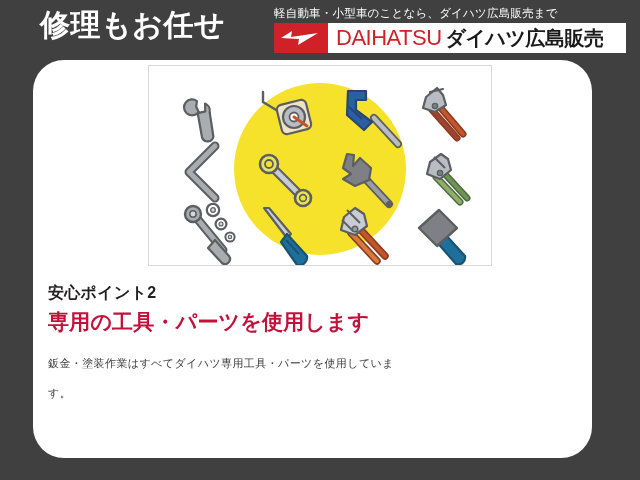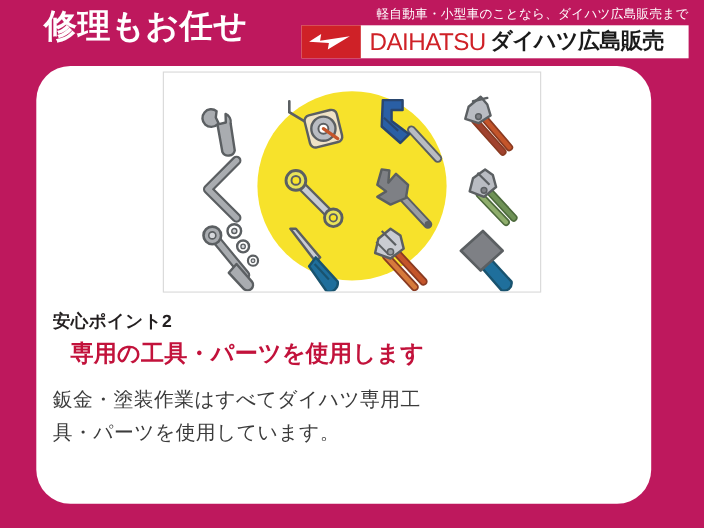--- a/index.html
+++ b/index.html
@@ -12,21 +12,21 @@
     height: 480px;
     overflow: hidden;
     font-family: "Liberation Sans", "DejaVu Sans", sans-serif;
   }
 
   
   .slide {
     position: relative;
     width: 640px;
     height: 480px;
-    background: #be185d;
+    background: #404040;
     box-sizing: border-box;
   }
 
   
   .header {
     position: absolute;
     left: 0;
     top: 0;
     width: 640px;
     height: 56px;
@@ -53,21 +53,21 @@
   }
   .logo-tagline {
     position: absolute;
     left: 0;
     top: 0;
     width: 352px;
     height: 17px;
     color: #ffffff;
     font-size: 11.5px;
     line-height: 17px;
-    text-align: right;
+    text-align: left;
     white-space: nowrap;
     letter-spacing: 0.2px;
   }
   .logo-bar {
     position: absolute;
     left: 0;
     top: 18px;
     width: 352px;
     height: 30px;
     background: #ffffff;
@@ -155,26 +155,26 @@
     line-height: 22px;
     letter-spacing: 0.3px;
     margin: 0 0 6px 0;
   }
   .headline {
     color: #c2123b;
     font-size: 21px;
     font-weight: bold;
     line-height: 24px;
     letter-spacing: 0.2px;
-    margin: 0 0 14px 16px;
+    margin: 0 0 14px 0;
     width: 350px;
   }
   .body-copy {
     color: #3b3b3b;
-    font-size: 18px;
+    font-size: 11px;
     line-height: 30px;
     letter-spacing: 0.4px;
     margin: 0;
     width: 360px;
   }
 </style>
 </head>
 <body>
 
 <div class="slide">

